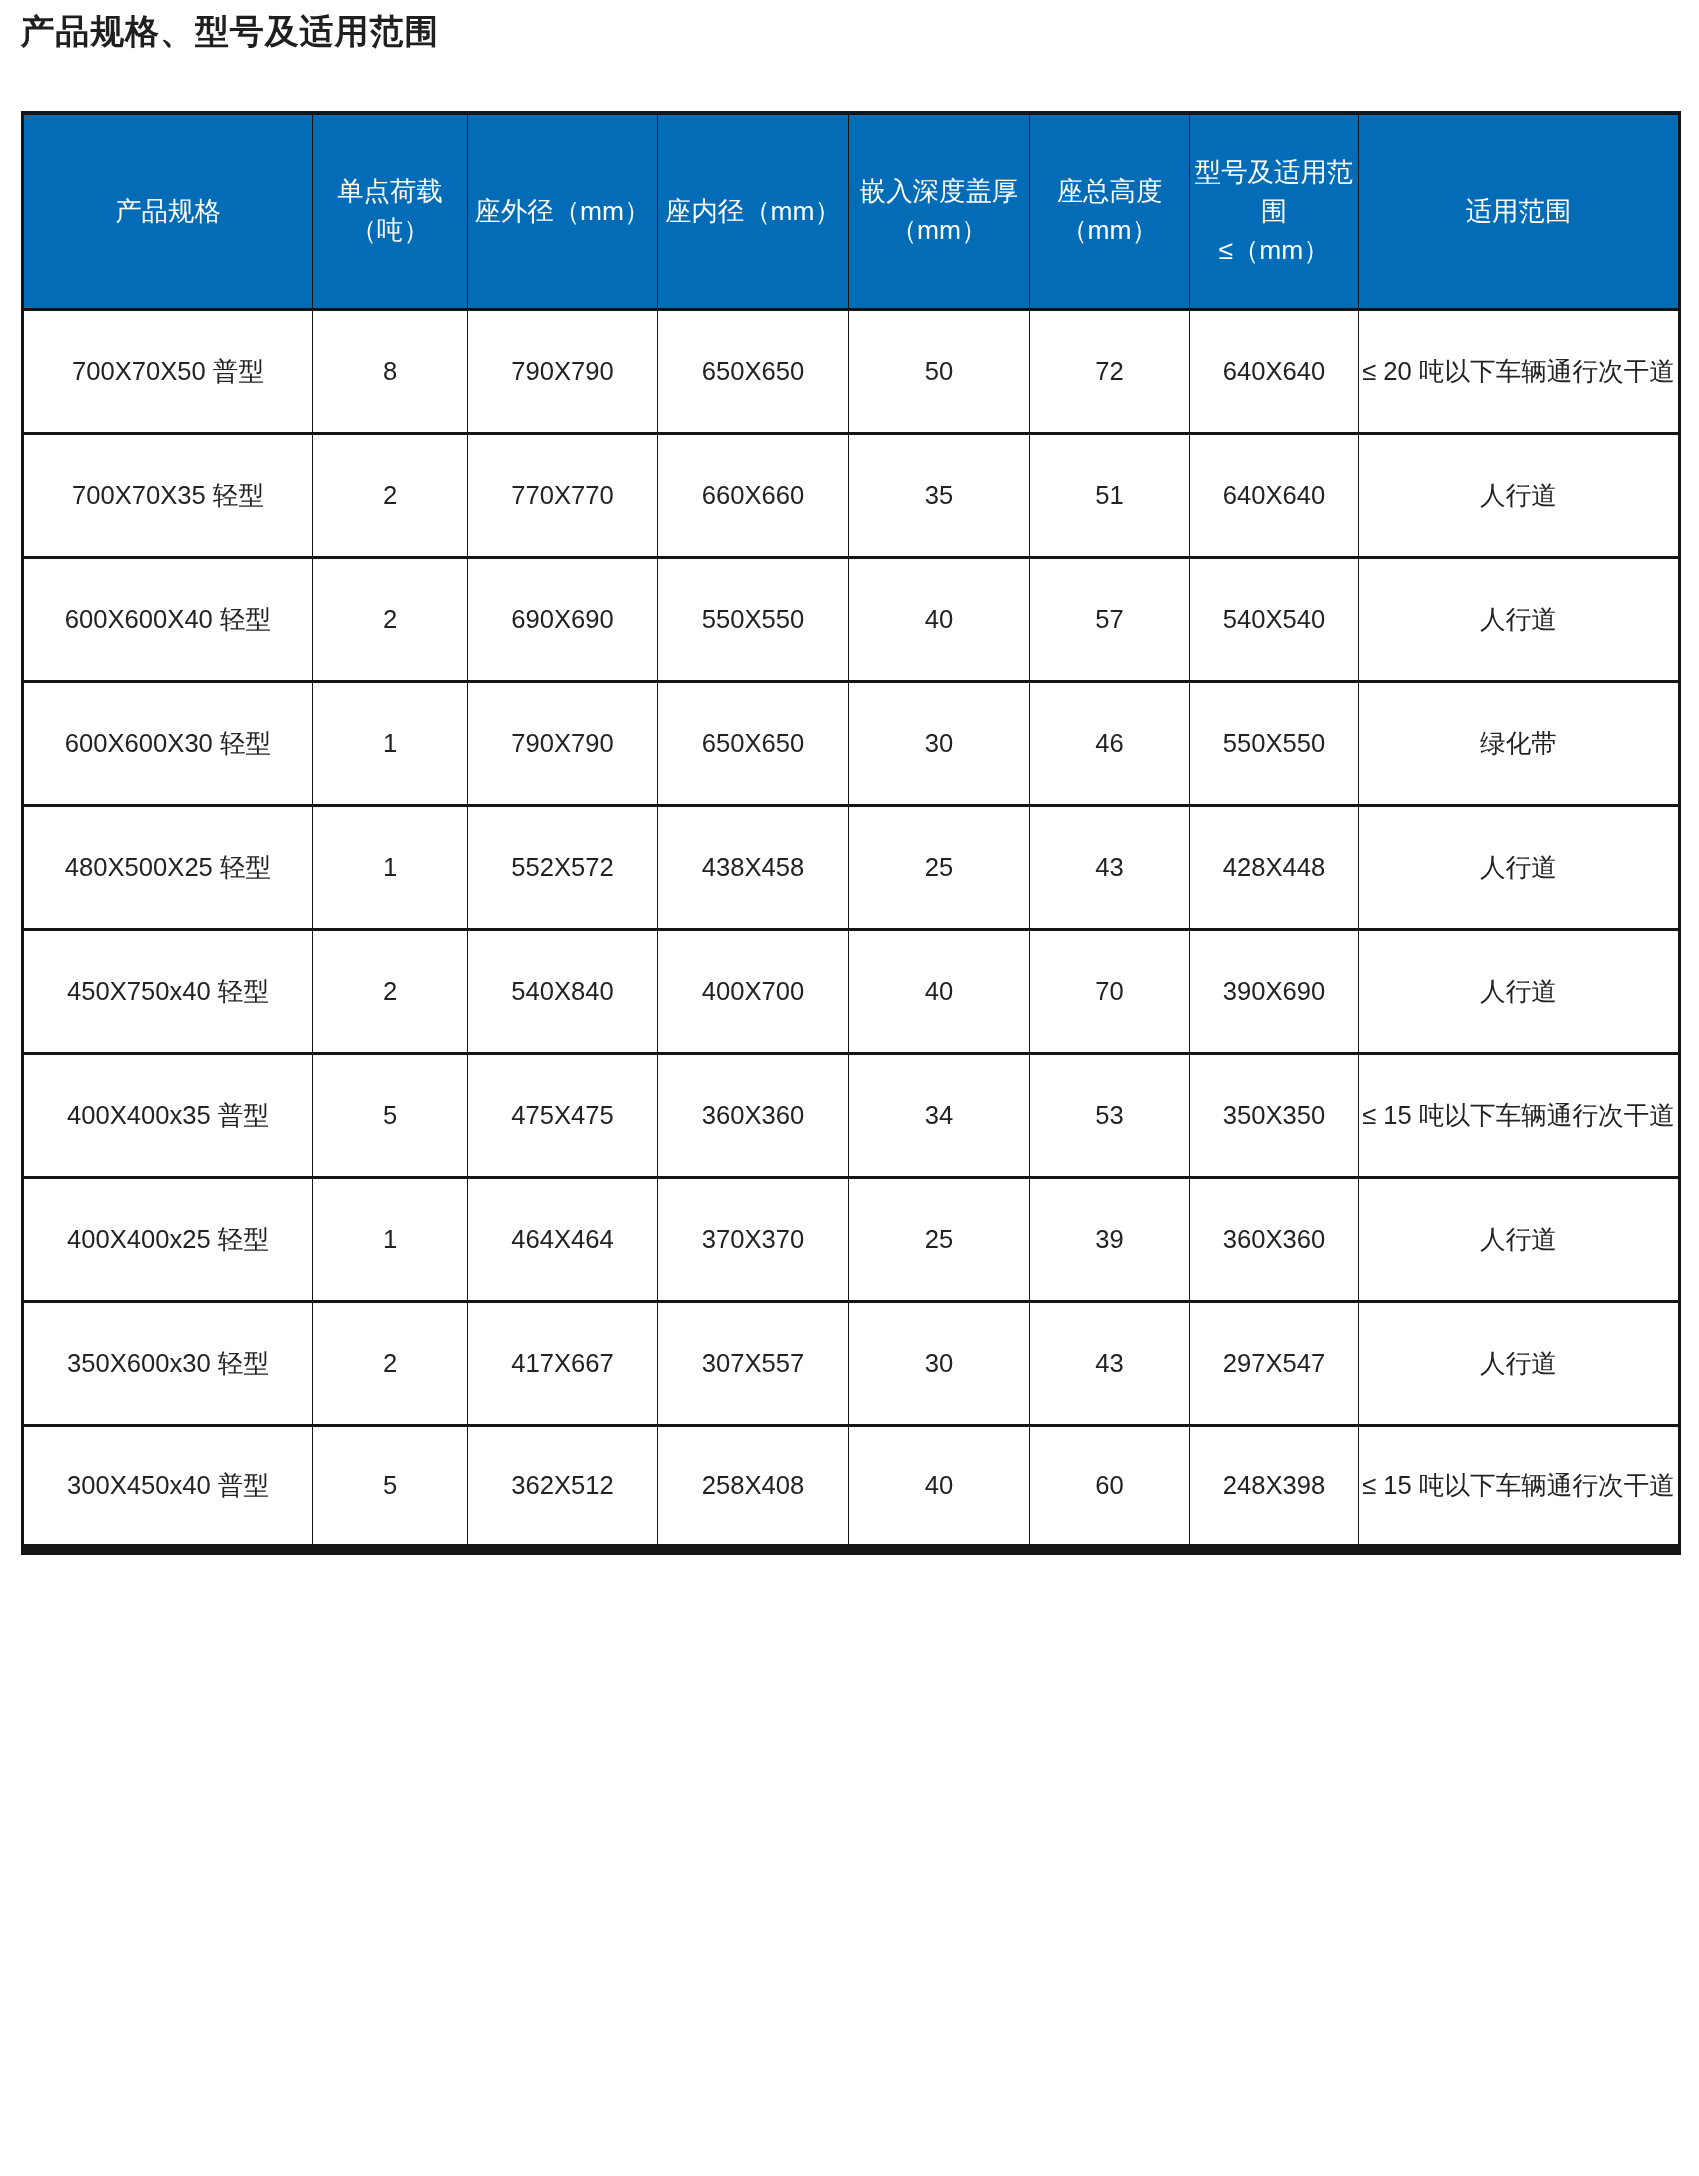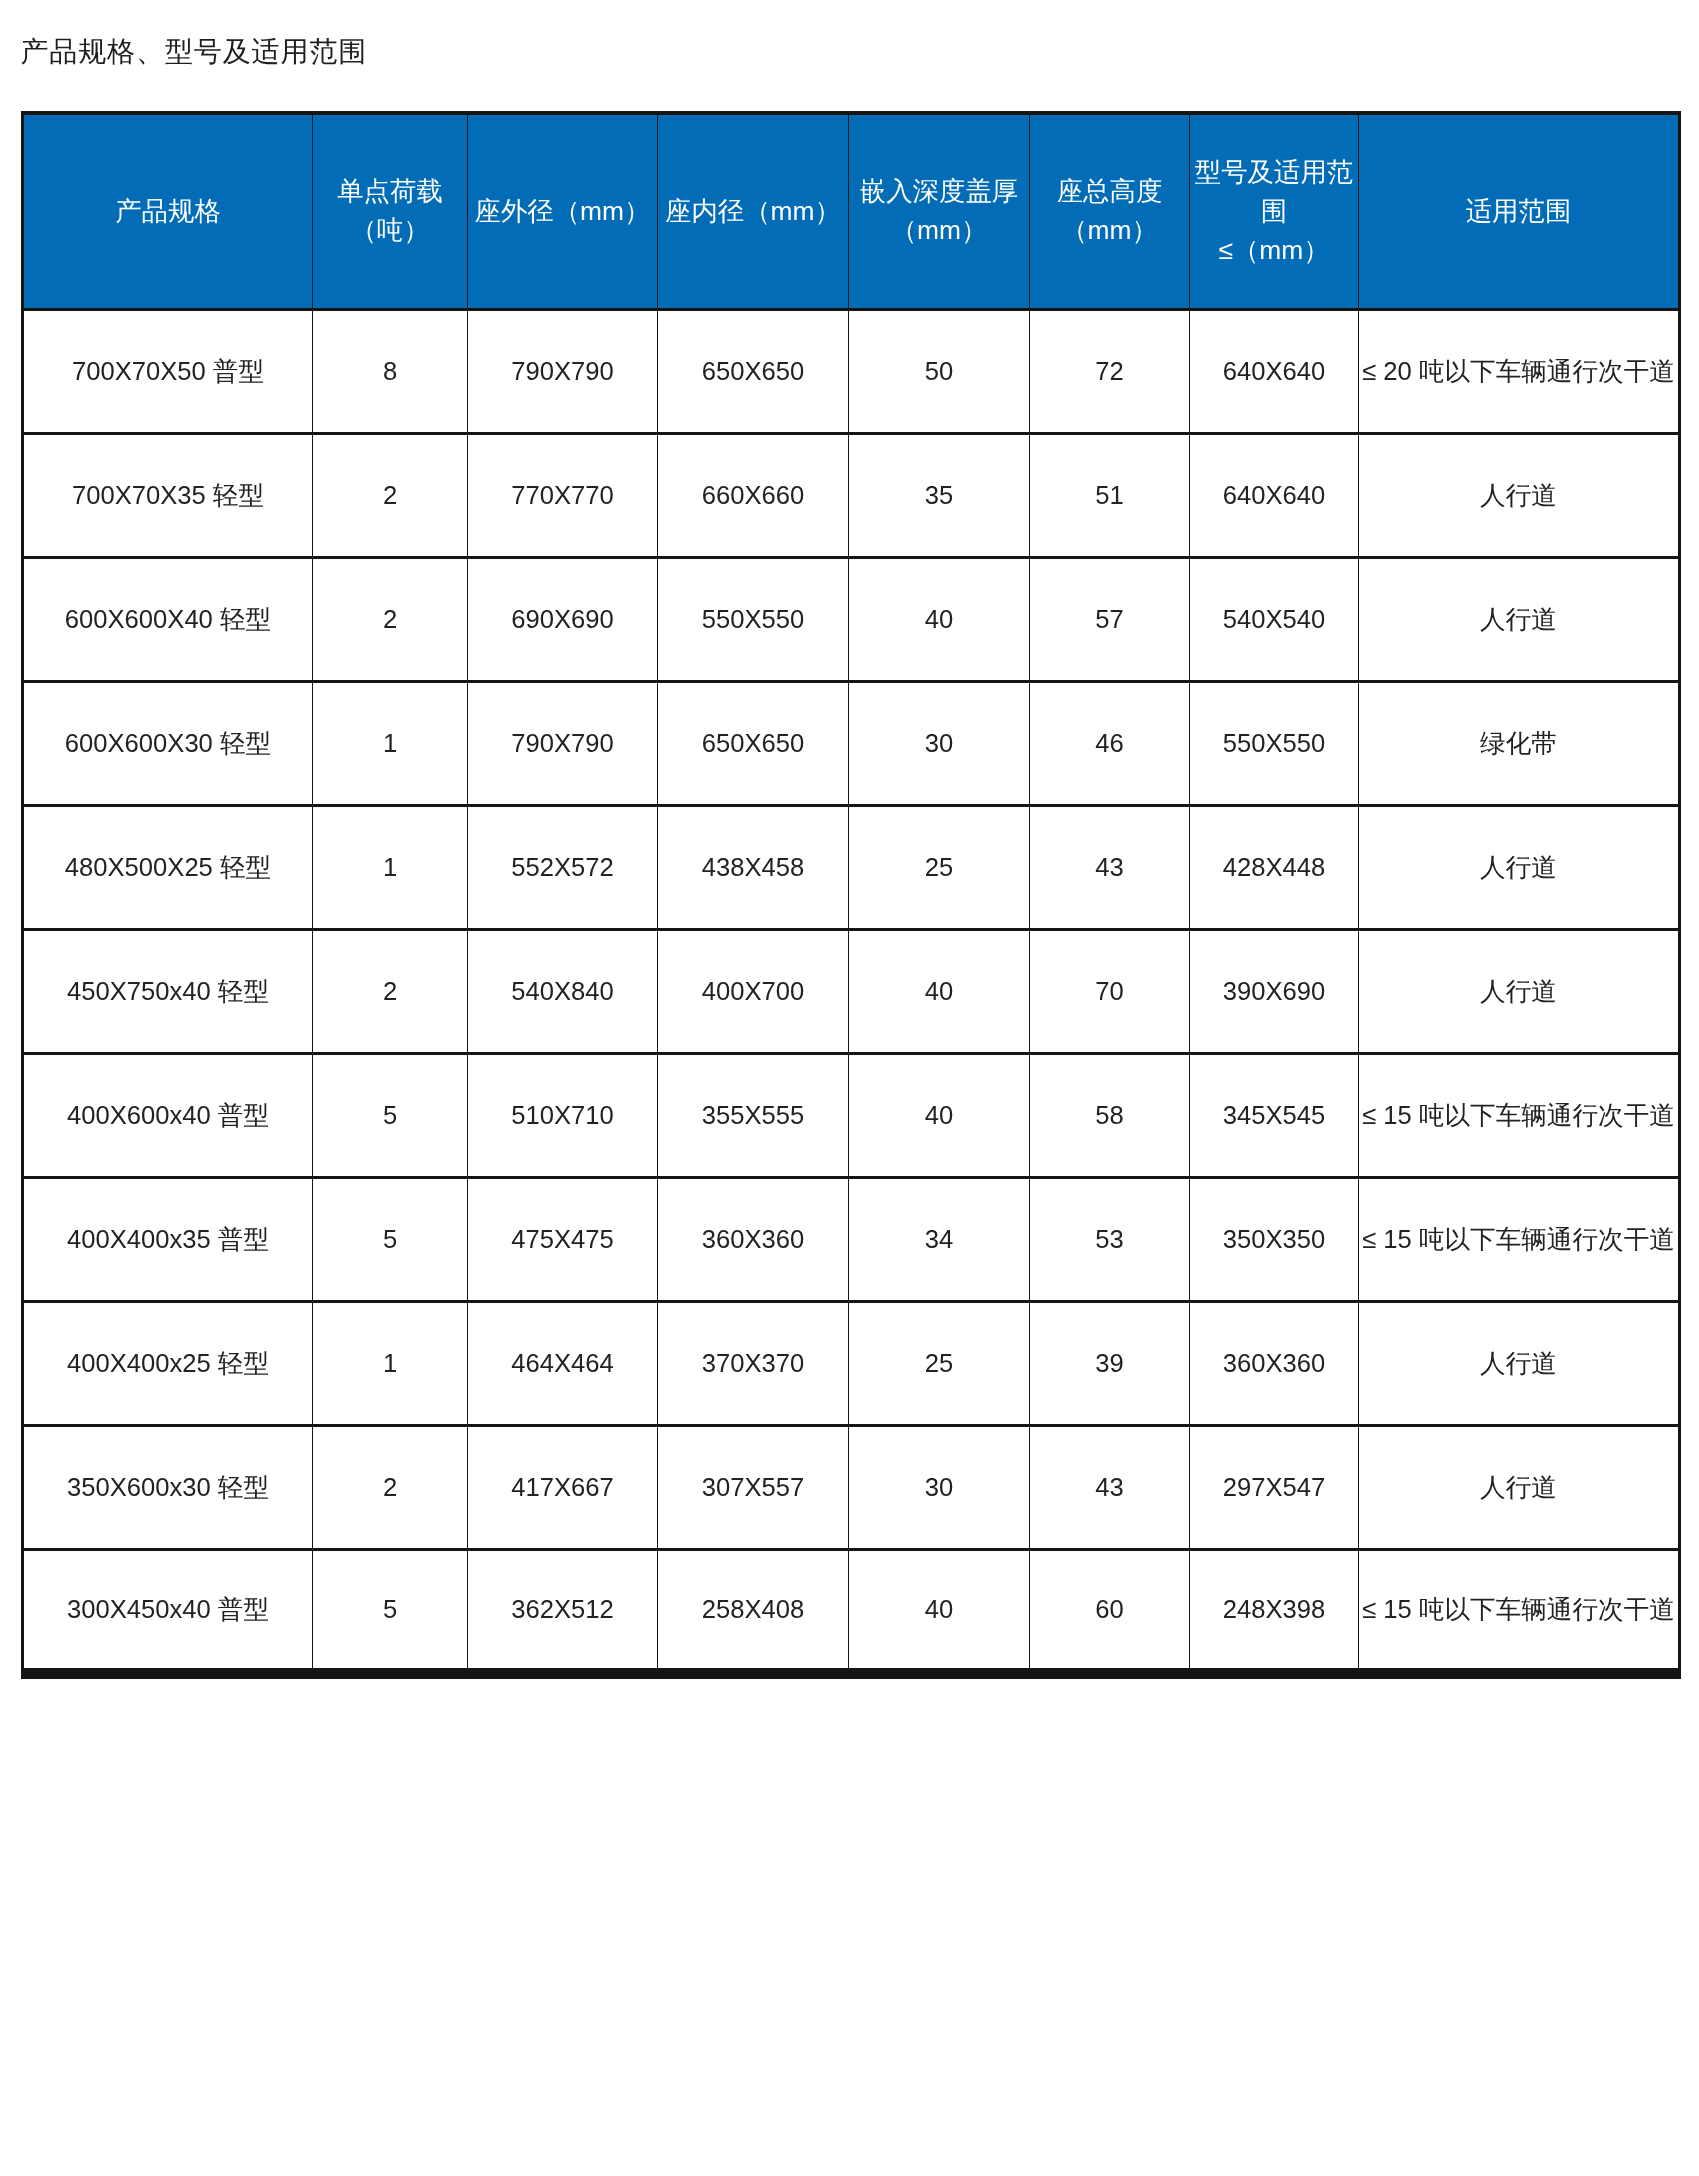--- a/index.html
+++ b/index.html
@@ -9,26 +9,25 @@
   }
   body {
     width: 1699px;
     height: 2176px;
     position: relative;
   }
   .page-title {
     position: absolute;
     left: 20.4px;
     top: 8.5px;
-    font-size: 28px;
-    font-weight: normal;
+    font-size: 34px;
+    font-weight: bold;
     color: #1f1f1f;
     letter-spacing: 0.9px;
     white-space: nowrap;
-    margin-top: 24px;
   }
   table.spec-table {
     position: absolute;
     left: 21px;
     top: 111px;
     width: 1657px;
     border-collapse: collapse;
     table-layout: fixed;
     border: 3.4px solid #151515;
     border-top-width: 4.3px;
@@ -158,30 +157,20 @@
         <td>450X750x40 轻型</td>
         <td>2</td>
         <td>540X840</td>
         <td>400X700</td>
         <td>40</td>
         <td>70</td>
         <td>390X690</td>
         <td>人行道</td>
       </tr>
       <tr>
-        <td>400X600x40 普型</td>
-        <td>5</td>
-        <td>510X710</td>
-        <td>355X555</td>
-        <td>40</td>
-        <td>58</td>
-        <td>345X545</td>
-        <td>≤ 15 吨以下车辆通行次干道</td>
-      </tr>
-      <tr>
         <td>400X400x35 普型</td>
         <td>5</td>
         <td>475X475</td>
         <td>360X360</td>
         <td>34</td>
         <td>53</td>
         <td>350X350</td>
         <td>≤ 15 吨以下车辆通行次干道</td>
       </tr>
       <tr>

